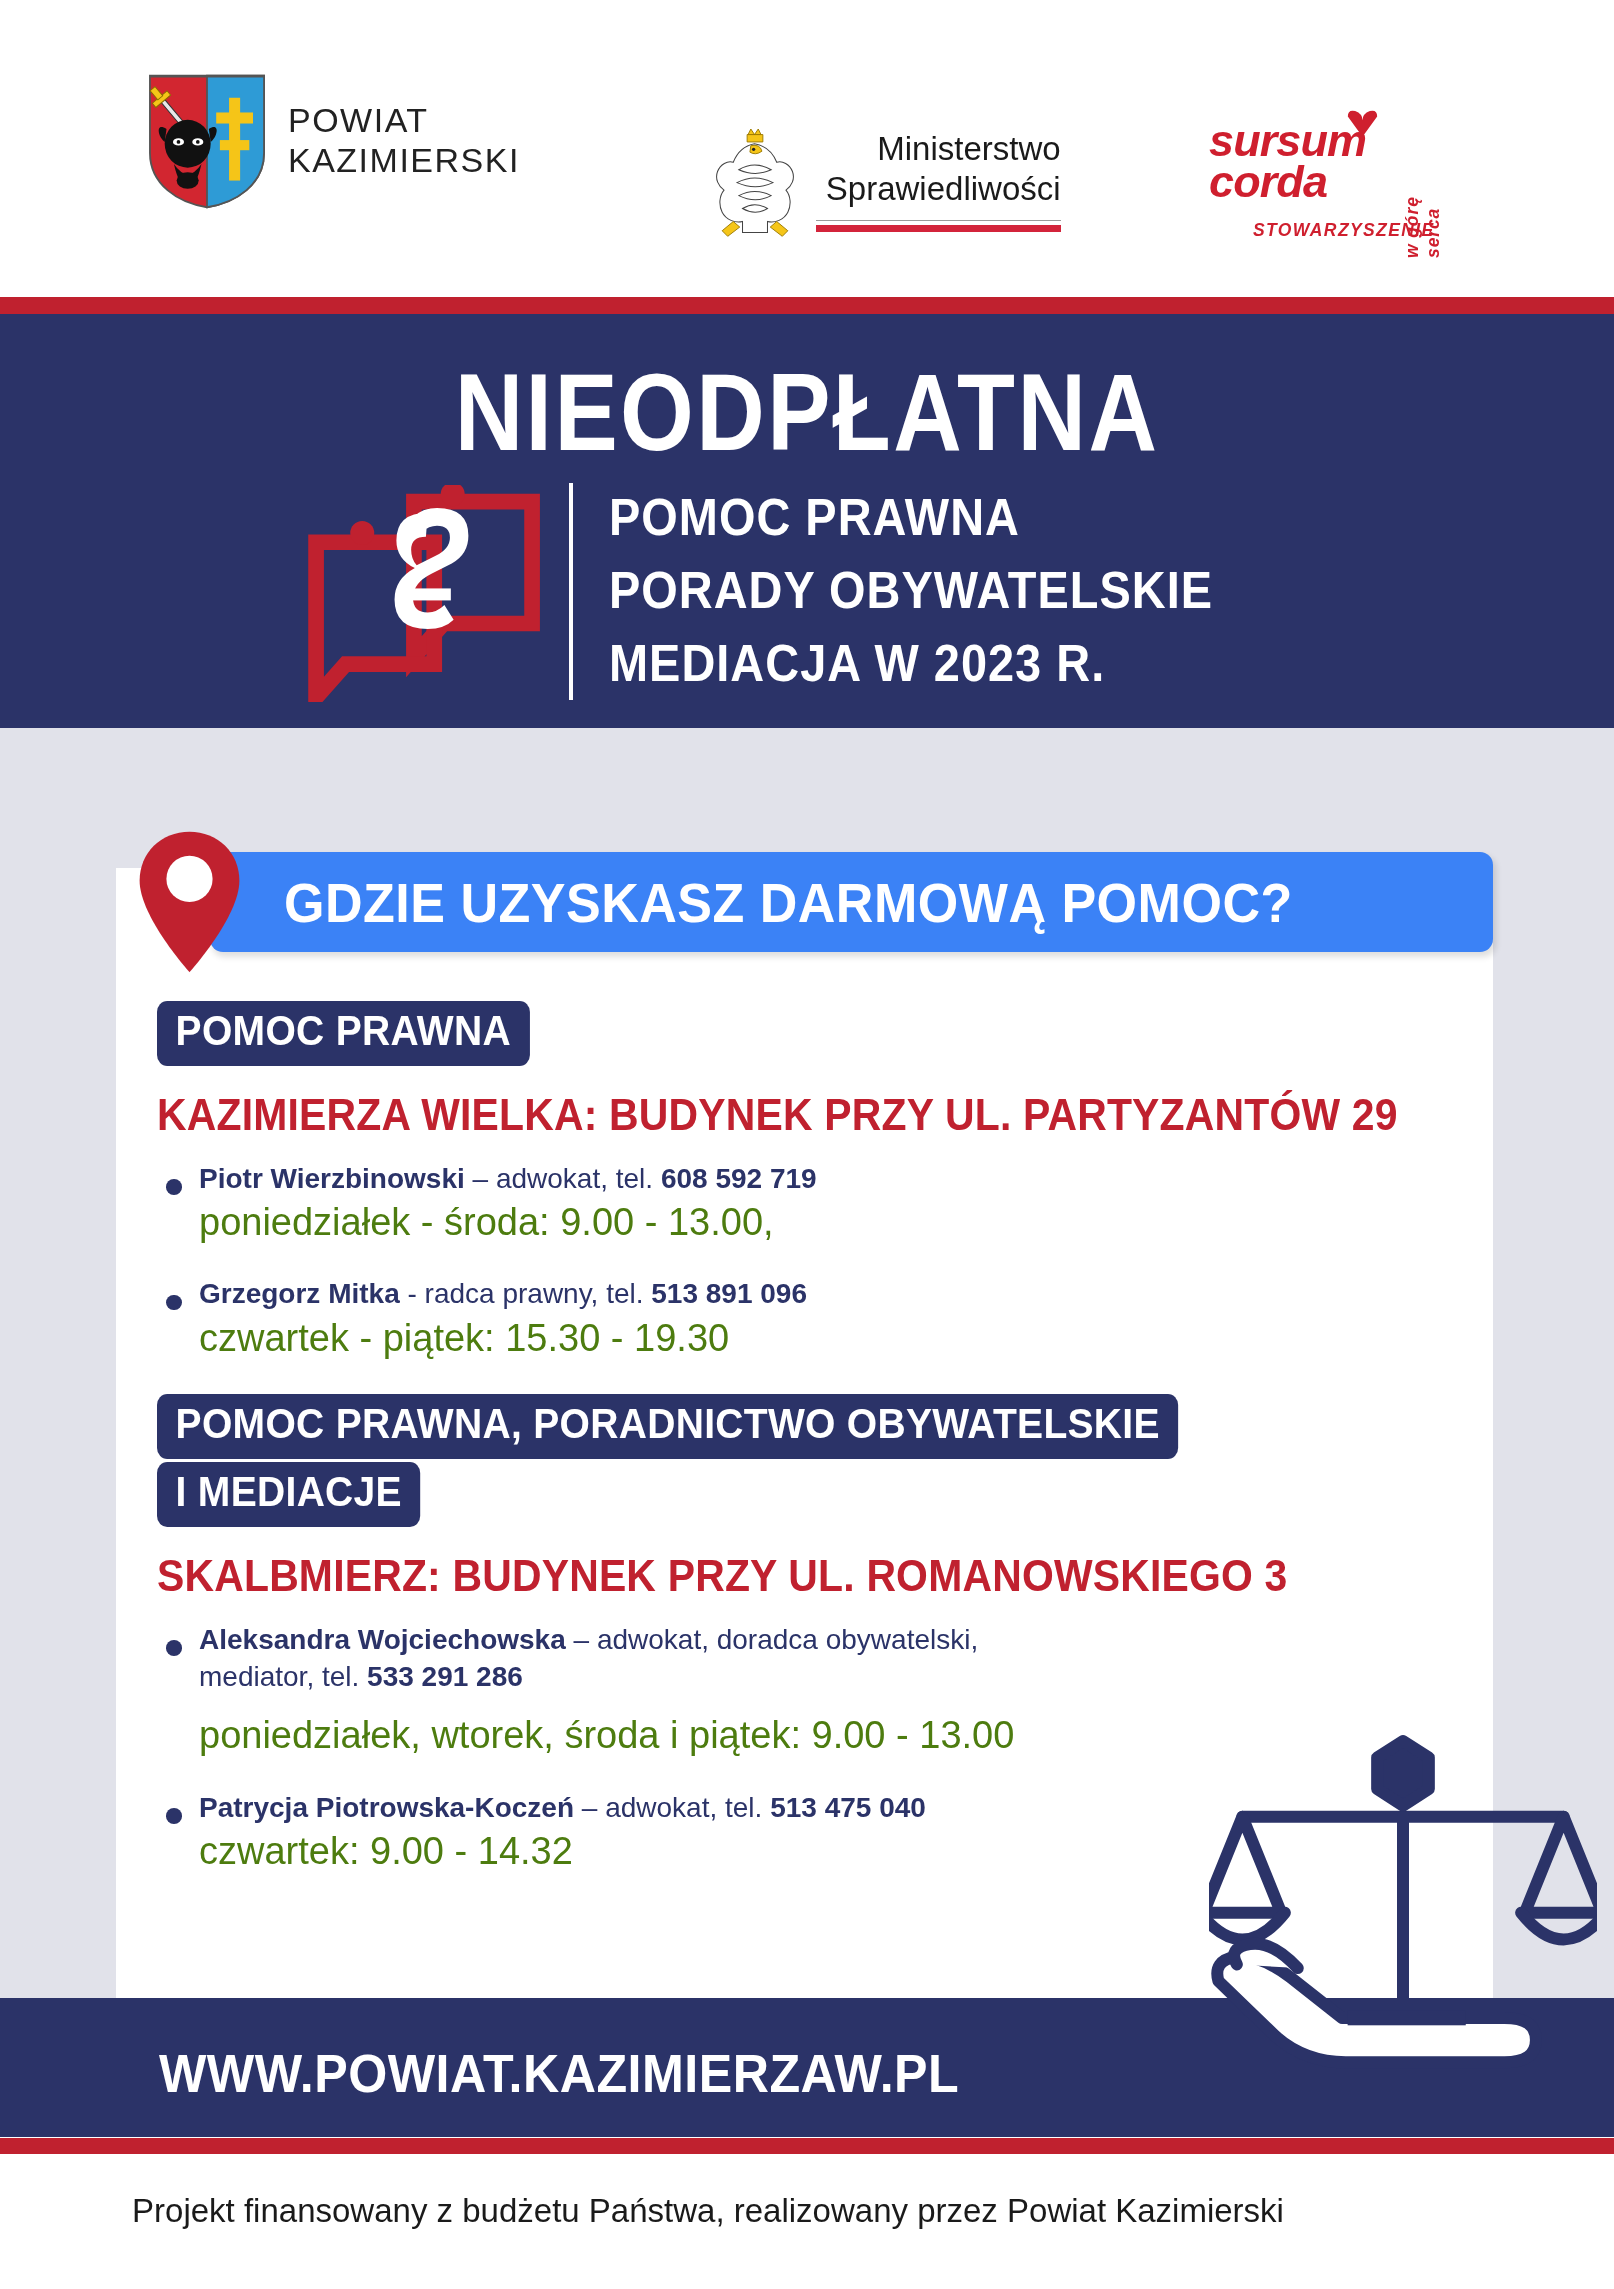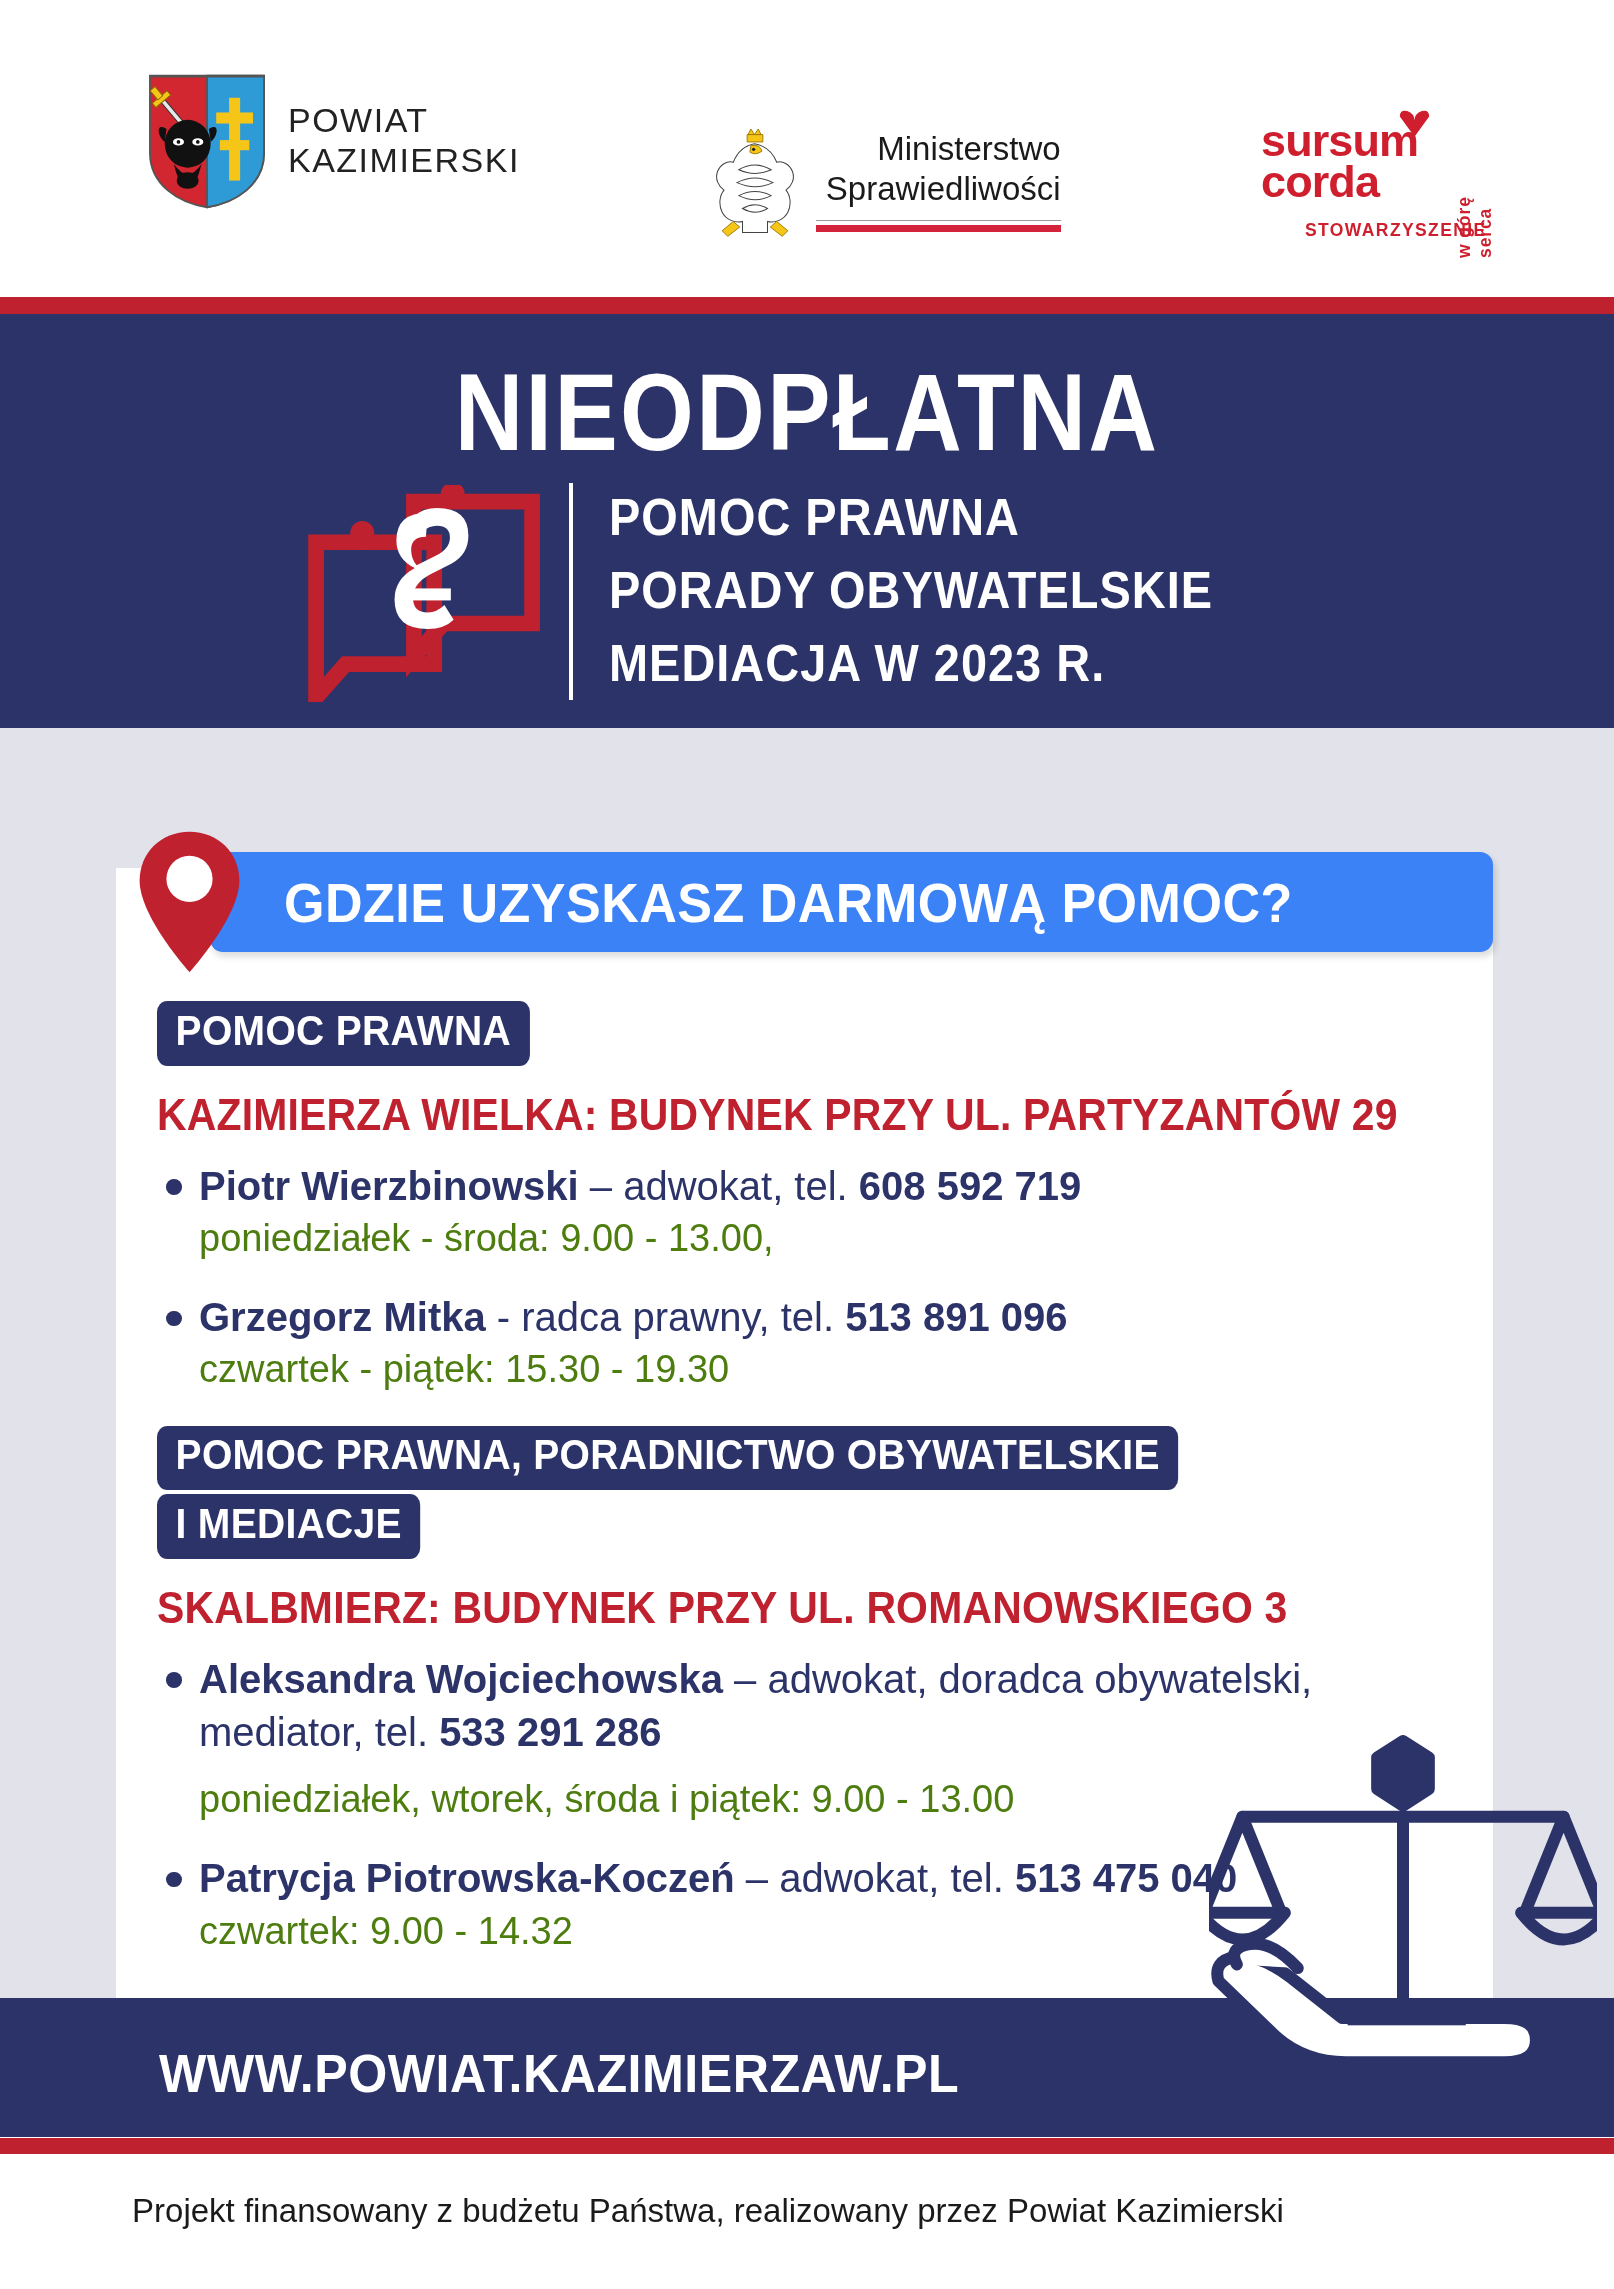--- a/index.html
+++ b/index.html
@@ -33,21 +33,21 @@
   .ministry-text{
     font-size:33px; line-height:1.22; color:#1a1a1a; white-space:nowrap;
   }
   .ministry-rule{
     margin-top:10px; width:245px; height:1.8px; background:#9a9a9a;
   }
   .ministry-rule2{
     margin-top:3.7px; width:245px; height:7.4px; background:#d3243b;
   }
   .logo-sursum{
-    position:absolute; left:1261px; top:120px; width:231px; height:138px;
+    position:absolute; left:1209px; top:120px; width:231px; height:138px;font-style:italic;
   }
   .sursum-main{
     font-size:45px; font-weight:bold; color:#cf1f2e;
     line-height:0.92; letter-spacing:-0.9px;
   }
   .sursum-sub{
     font-size:17.5px; font-weight:bold; color:#cf1f2e;
     letter-spacing:1.4px; margin-top:17px; margin-left:44px;
   }
   .sursum-vert{
@@ -109,21 +109,21 @@
     letter-spacing:0.2px; margin-top:24px; margin-bottom:20px;
     transform:scaleX(0.93); transform-origin:left center;
     white-space:nowrap;
   }
 
   .entry{ position:relative; padding-left:42px; margin-bottom:28px; }
   .entry::before{
     content:""; position:absolute; left:9.2px; top:19.4px;
     width:15.7px; height:15.7px; border-radius:50%; background:#2b3368;
   }
-  .entry-line{ color:#2b3368; font-size:40px; line-height:1.33; }
+  .entry-line{ color:#2b3368; font-size:28px; line-height:1.33; }
   .entry-line .nm{ font-weight:bold; }
   .entry-line .tel{ font-weight:bold; }
   .hours{ color:#4d7c0f; font-size:38px; font-weight:normal; line-height:1.33; }
   .hours.gap{ margin-top:14.8px; }
 
   
   .scales{ position:absolute; left:1209px; top:1717px; width:388px; height:480px; z-index:5; }
 
   
   .foot-band{ position:absolute; left:0; top:1998px; width:1614px; height:139px; background:#2b3368; }

